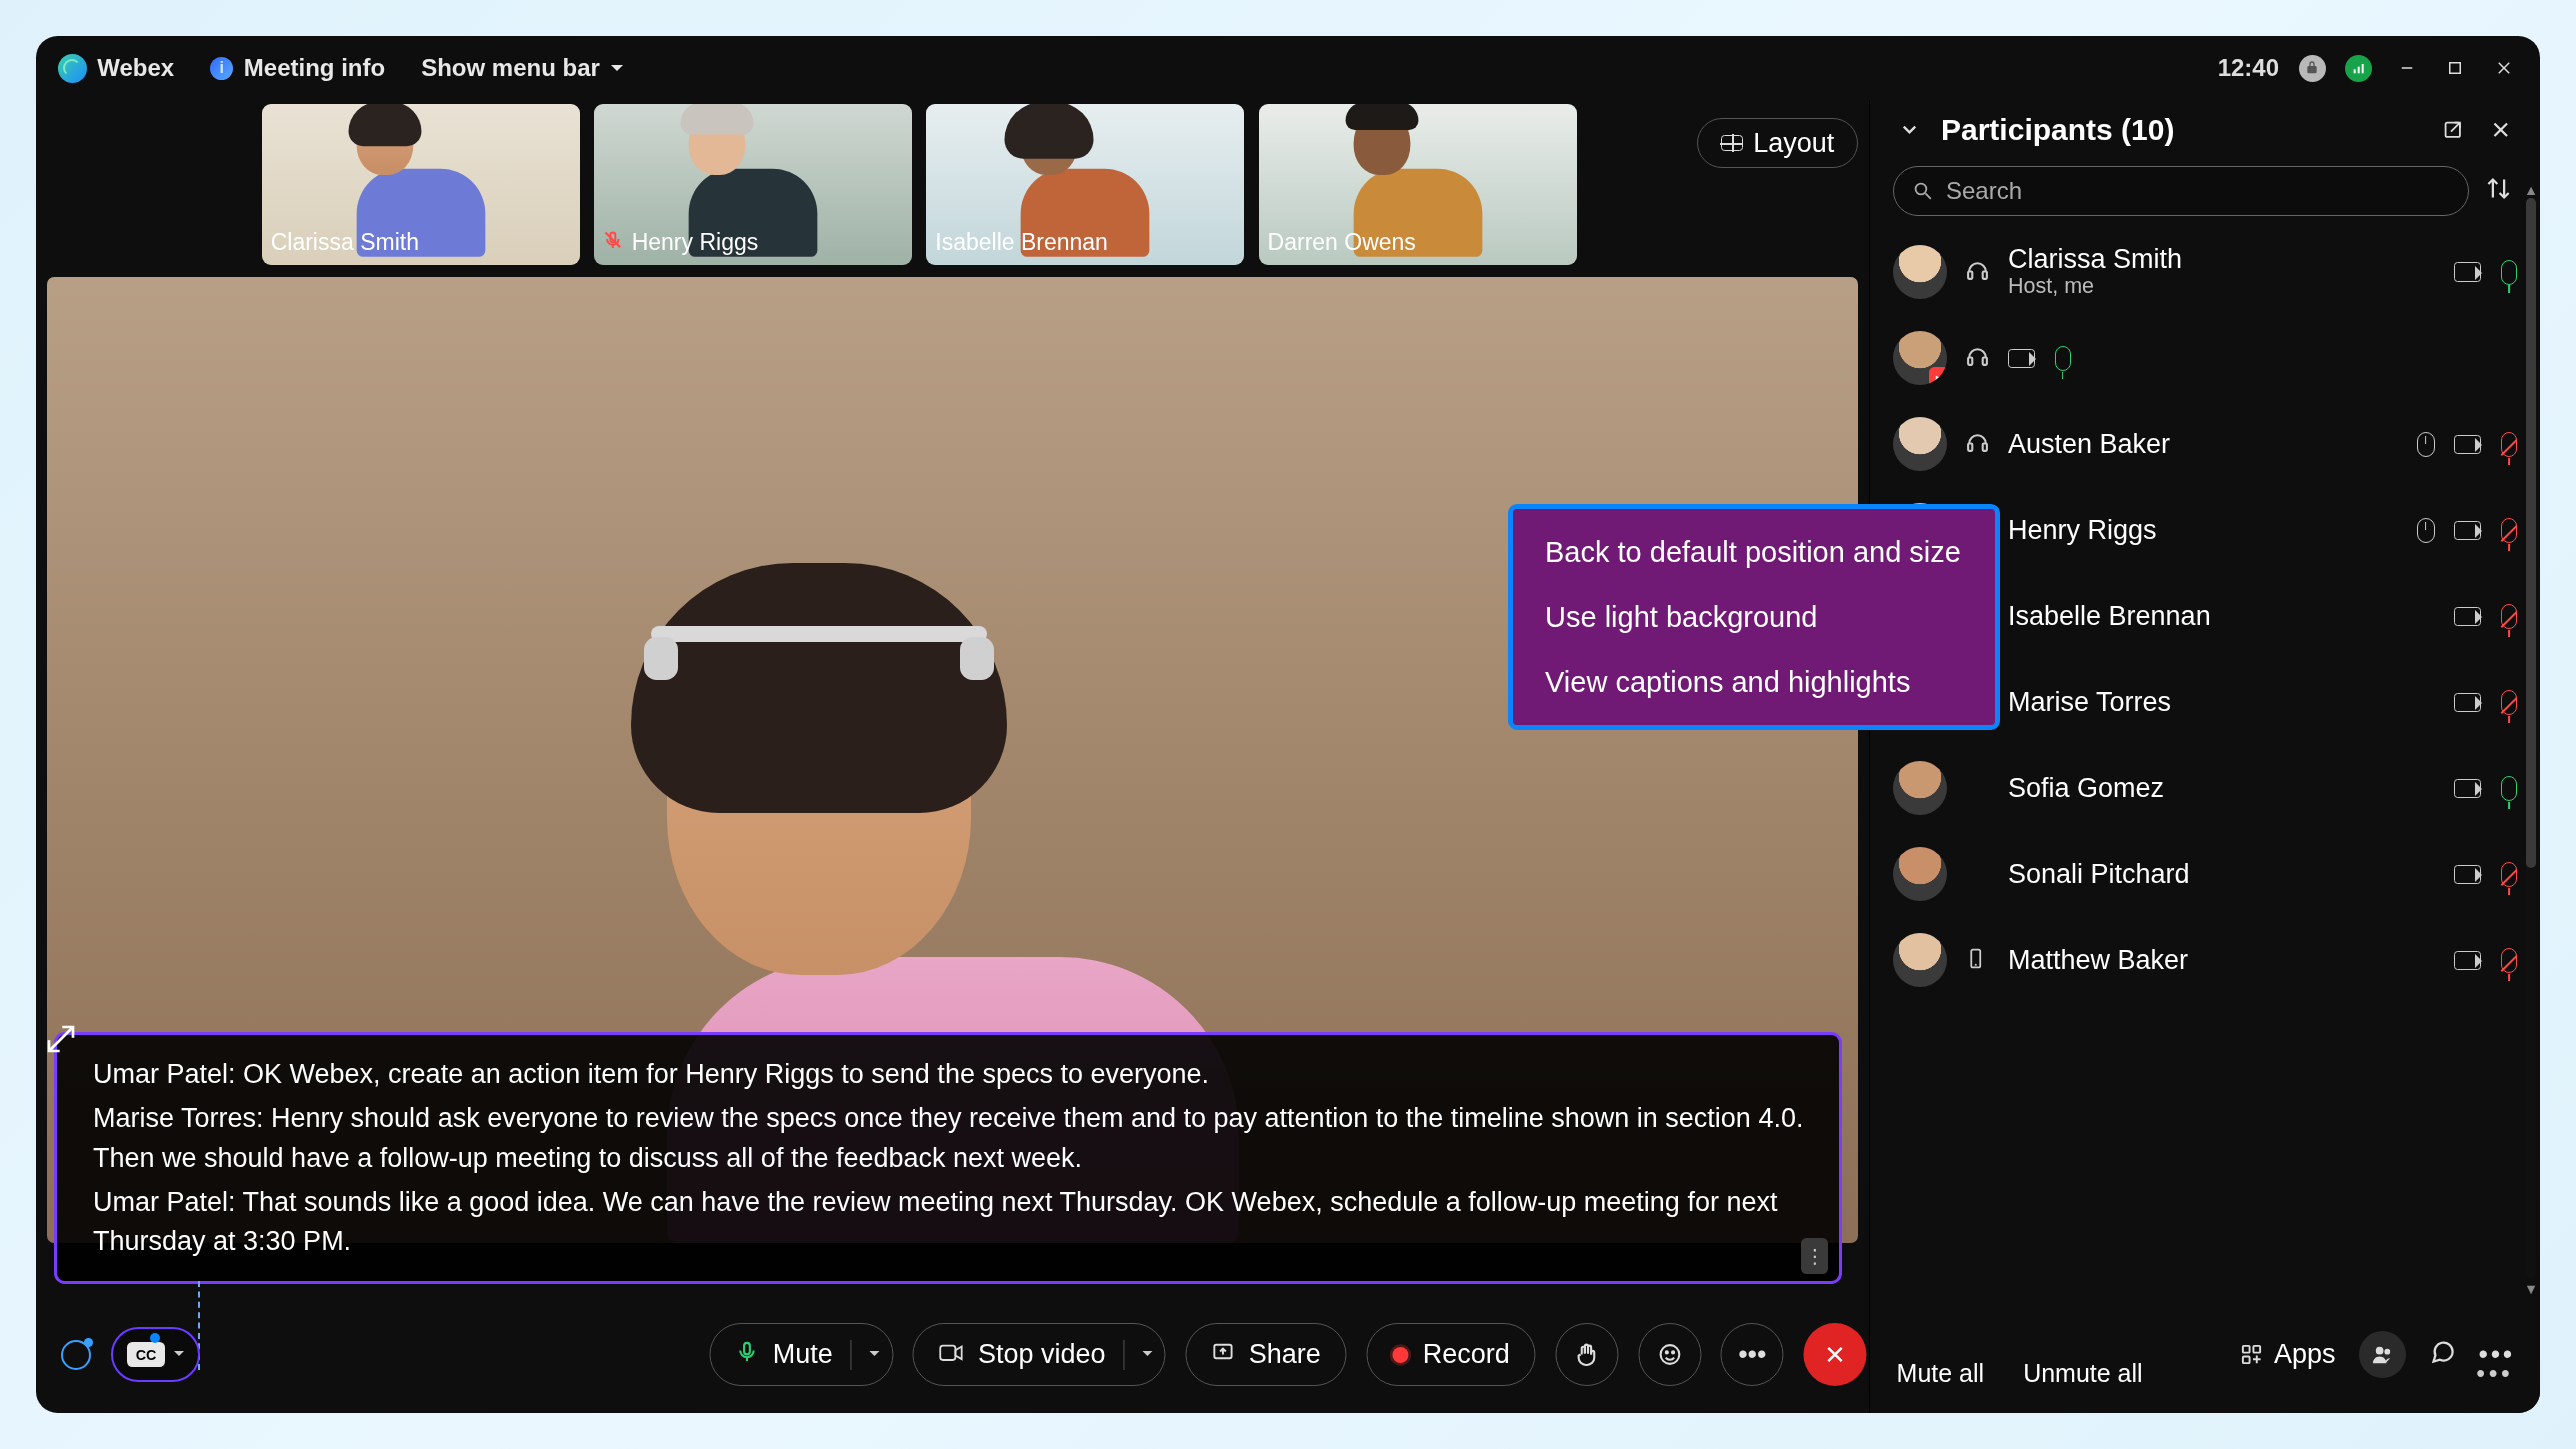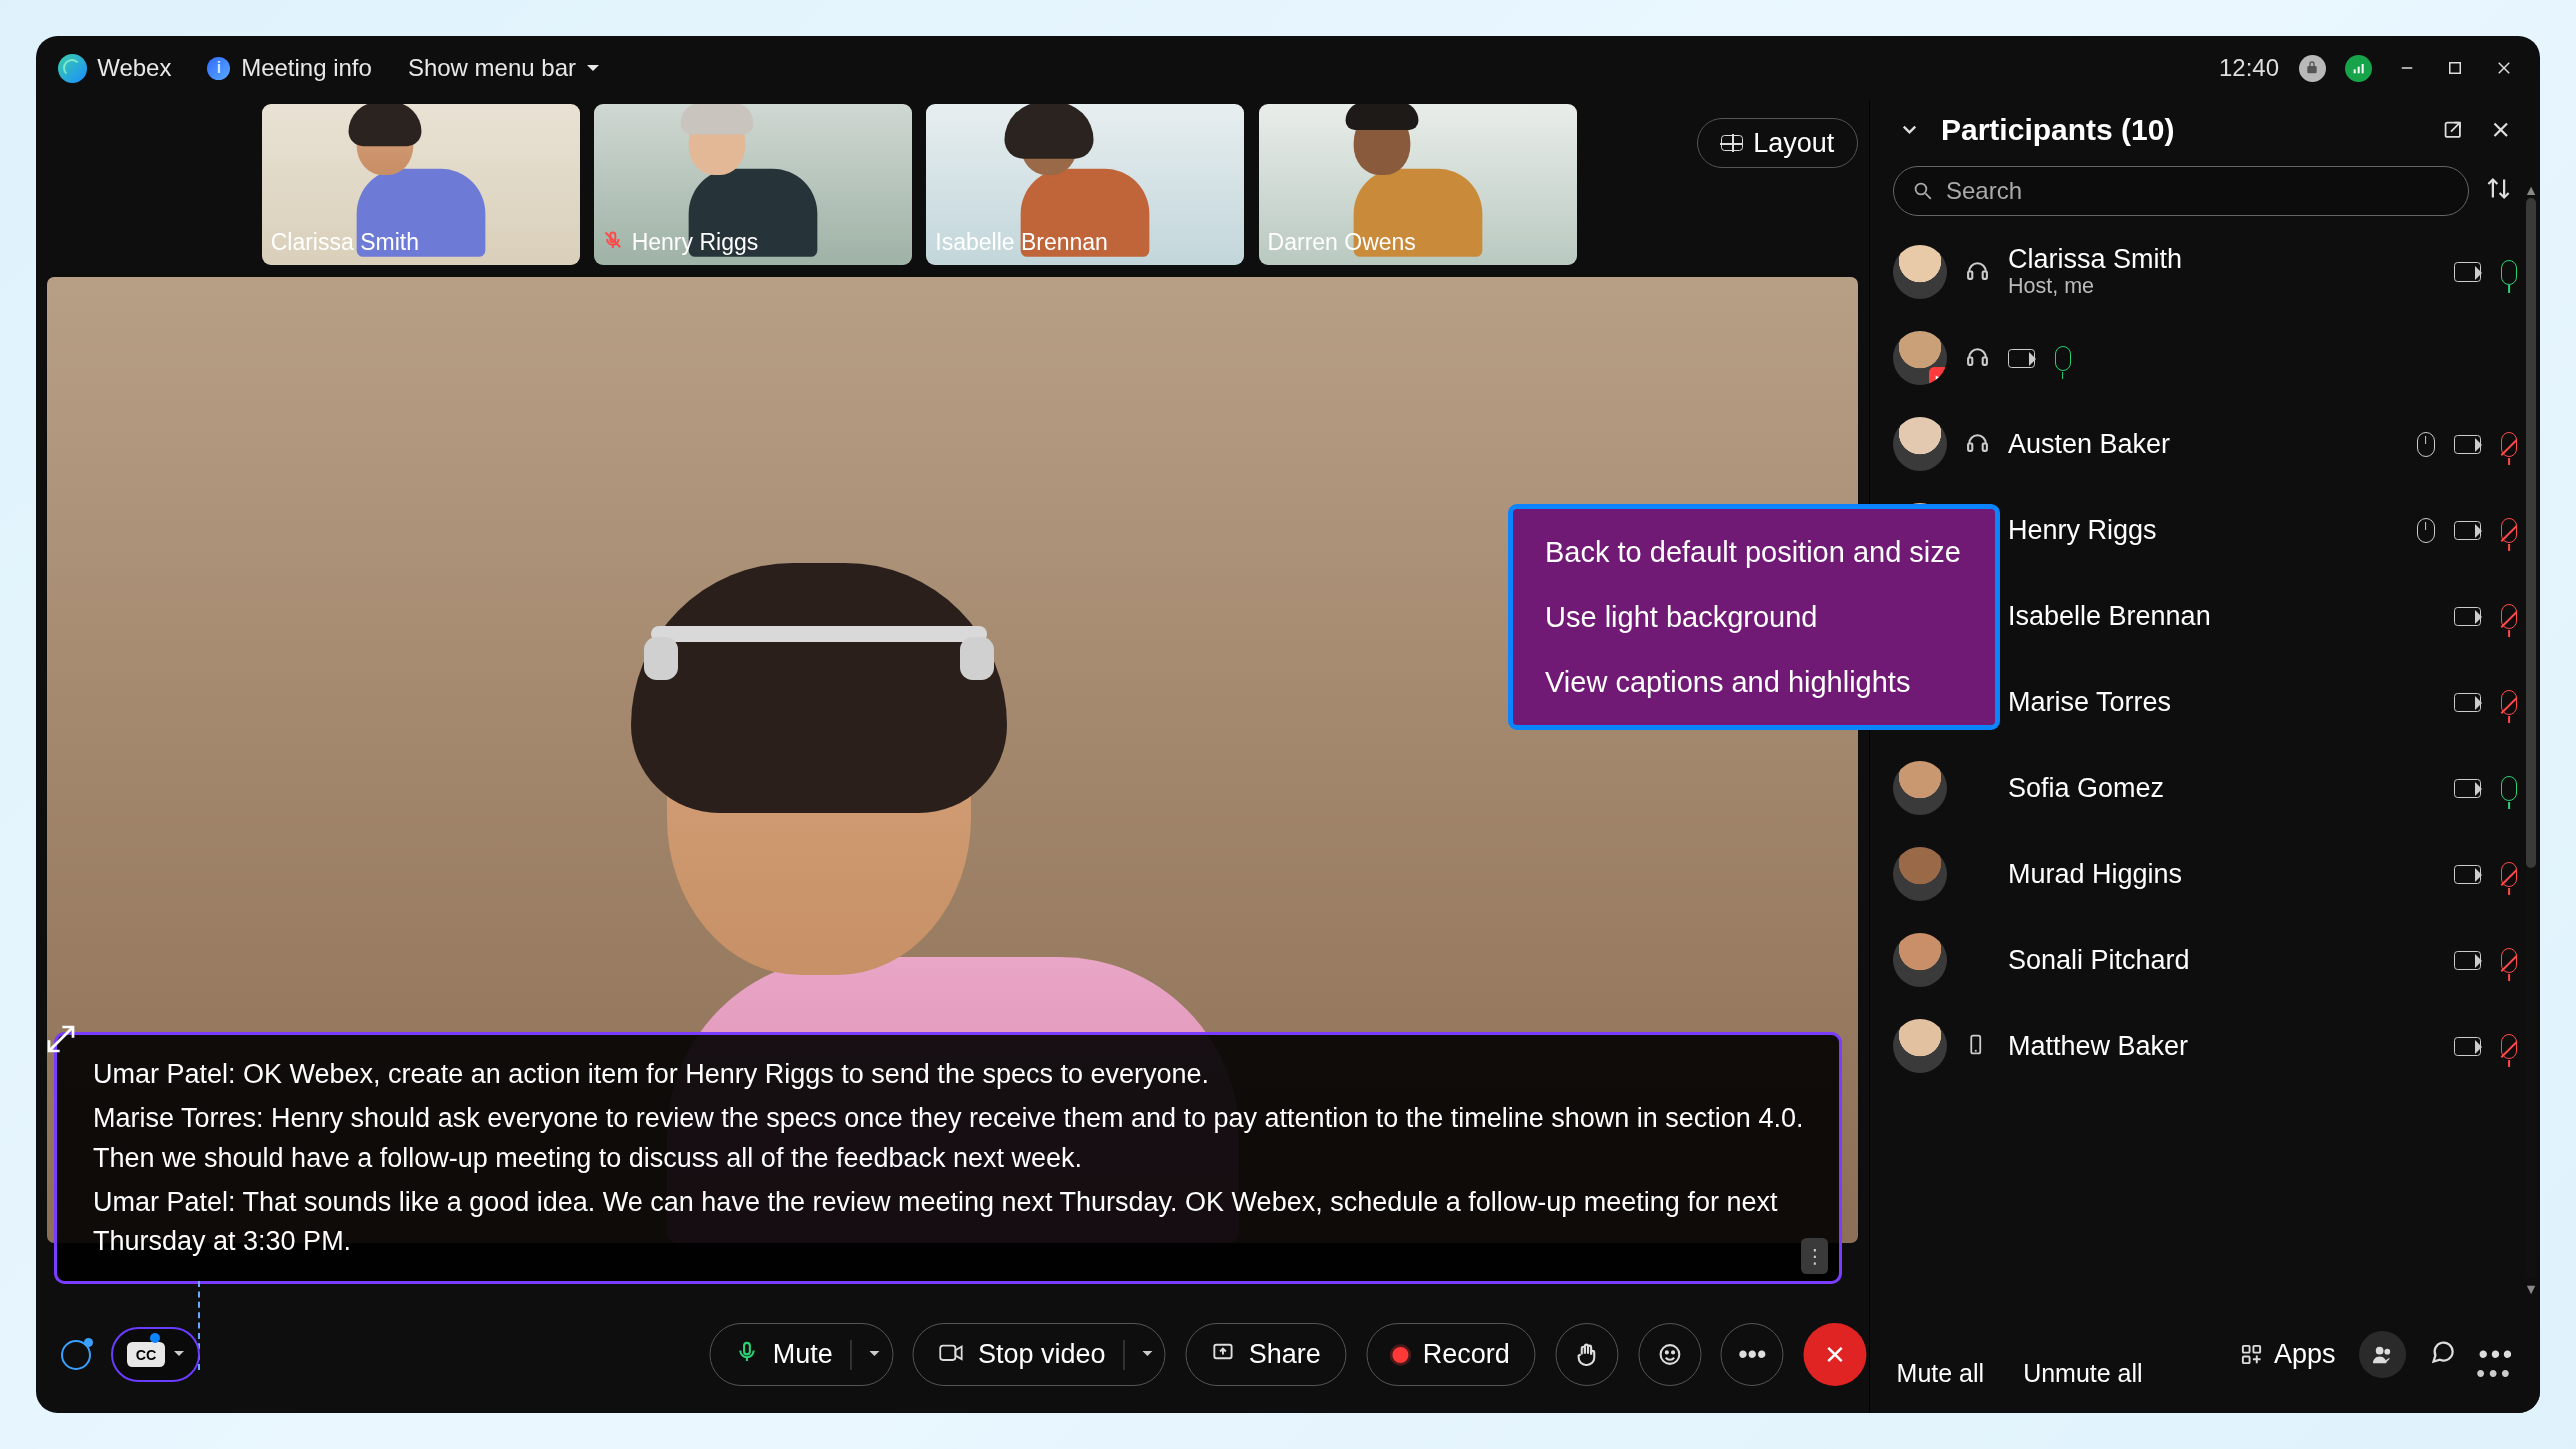--- a/index.html
+++ b/index.html
@@ -27,21 +27,21 @@
     width:2504px;height:1377px;
     background:var(--bg);
     border-radius:21.5px;
     position:relative;
     overflow:hidden;
     display:flex;flex-direction:column;
   }
   
   .titlebar{
     height:64px;display:flex;gap:12px;
-    padding:0 21.5px;color:var(--text);font-size:24px;
+    padding:0 21.5px;color:var(--text);font-size:24px;font-weight:bold;
   }
   .tb-left{display:flex;align-items:center;gap:36px;}
   .tb-item{display:flex;align-items:center;gap:10.7px;cursor:default;}
   .tb-right{margin-left:auto;display:flex;align-items:center;gap:19.7px;}
   .logo-w{width:29px;height:29px;border-radius:50%;background:linear-gradient(135deg,#3bd1a8 0%,#1a8cff 100%);position:relative;}
   .logo-w::after{content:"";position:absolute;left:5.4px;top:5.4px;right:5.4px;bottom:5.4px;border-radius:50%;border:2.7px solid #7fe9c9;border-right-color:transparent;border-bottom-color:transparent;}
   .info-icon{width:23px;height:23px;border-radius:50%;background:linear-gradient(135deg,#2f6bff,#5aa9ff);position:relative;}
   .info-icon::after{content:"i";position:absolute;inset:0;display:flex;align-items:center;justify-content:center;font-weight:bold;color:#cfe7ff;font-size:16px;}
   .chev-down{width:0;height:0;border:6.3px solid transparent;border-top-color:var(--text);margin-top:5.4px;}
   .circ{width:27px;height:27px;border-radius:50%;display:flex;align-items:center;justify-content:center;}
@@ -468,31 +468,20 @@
             <div class="dev-icon"></div>
             <div class="pinfo">
               <div class="pname">Sofia Gomez</div>
             </div>
             <div class="picons">
               <div class="cam-ic"></div>
               <div class="mic-ic live"></div>
             </div>
           </div>
           <div class="prow">
-            <div class="avatar" style="background:radial-gradient(circle at 50% 30%,#9a6a48 0 45%,#3a3a3a 46%);"></div>
-            <div class="dev-icon"></div>
-            <div class="pinfo">
-              <div class="pname">Murad Higgins</div>
-            </div>
-            <div class="picons">
-              <div class="cam-ic"></div>
-              <div class="mic-ic muted"></div>
-            </div>
-          </div>
-          <div class="prow">
             <div class="avatar" style="background:radial-gradient(circle at 50% 30%,#c88f68 0 45%,#3a3a3a 46%);"></div>
             <div class="dev-icon"></div>
             <div class="pinfo">
               <div class="pname">Sonali Pitchard</div>
             </div>
             <div class="picons">
               <div class="cam-ic"></div>
               <div class="mic-ic muted"></div>
             </div>
           </div>

